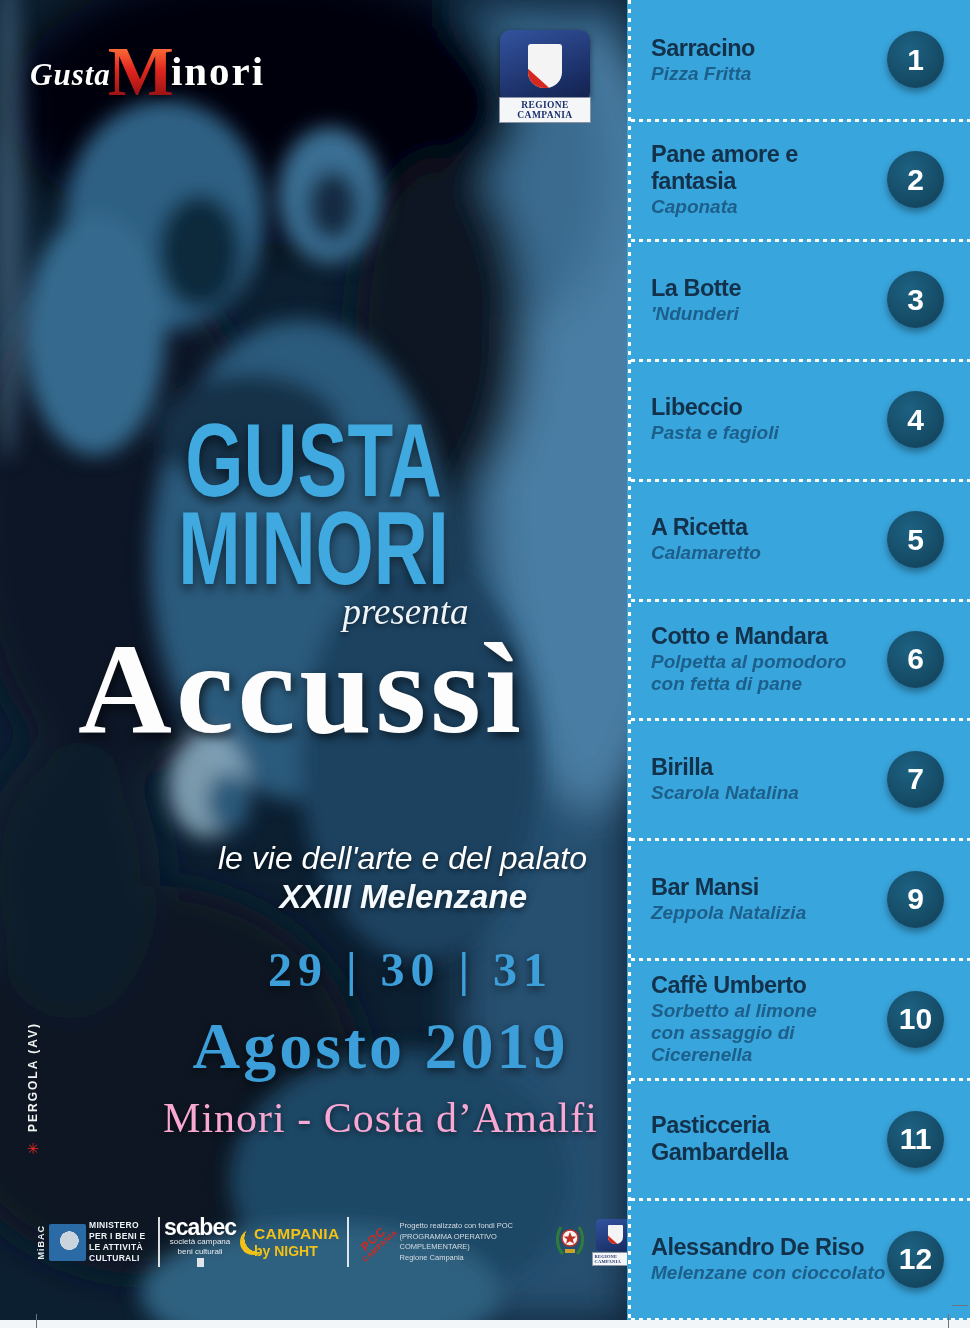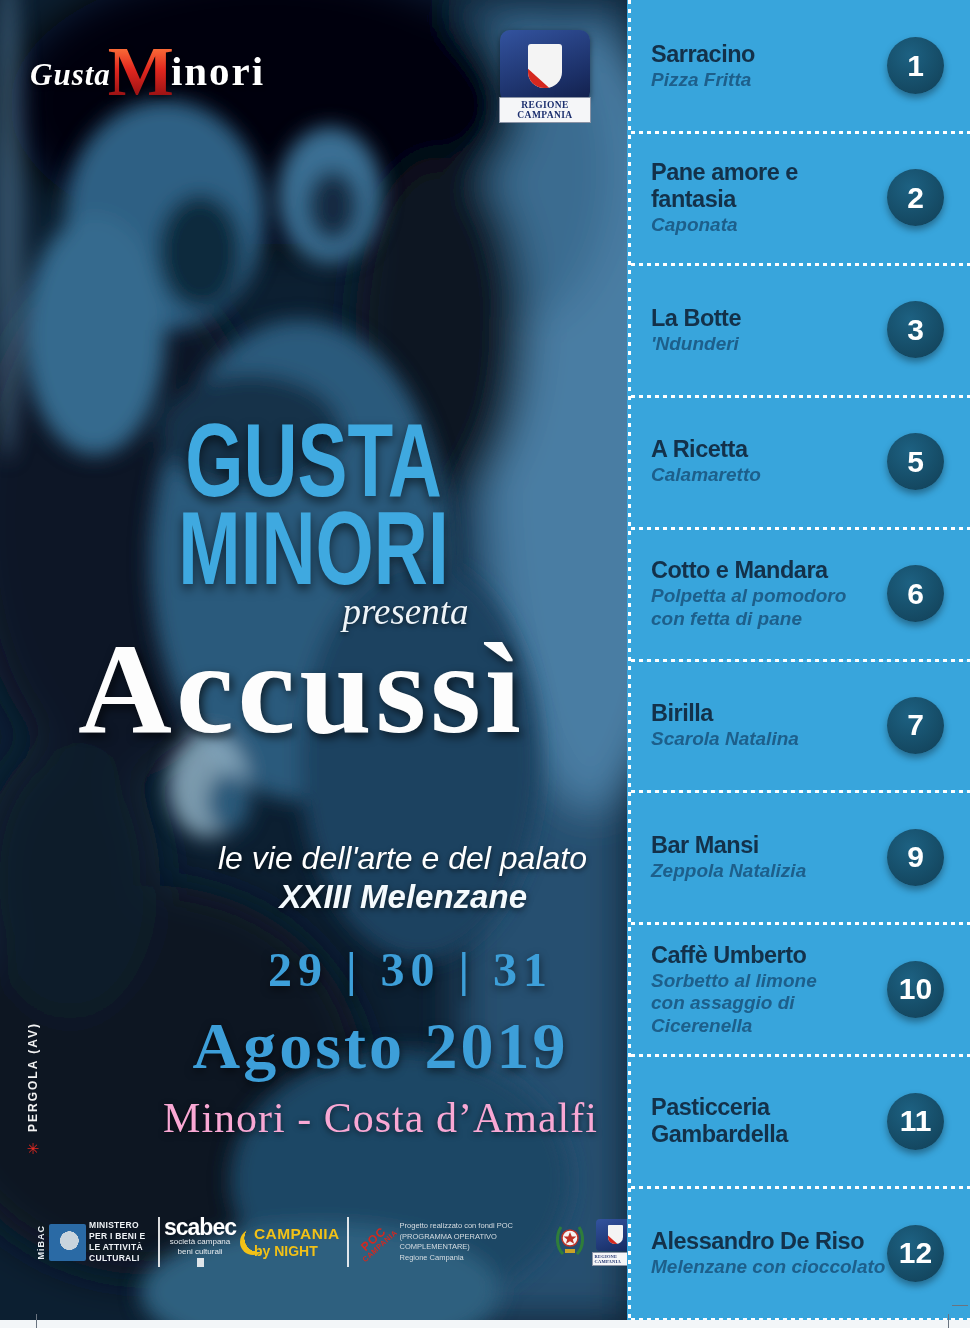--- a/index.html
+++ b/index.html
@@ -291,20 +291,29 @@
   <div class="v-item">
     <div class="v-text">
       <div class="v-name">La Botte</div>
       <div class="v-dish">'Ndunderi</div>
     </div>
     <div class="v-num">
       <span>3</span>
     </div>
   </div>
 
+  <div class="v-item">
+    <div class="v-text">
+      <div class="v-name">Libeccio</div>
+      <div class="v-dish">Pasta e fagioli</div>
+    </div>
+    <div class="v-num">
+      <span>4</span>
+    </div>
+  </div>
 
   <div class="v-item">
     <div class="v-text">
       <div class="v-name">A Ricetta</div>
       <div class="v-dish">Calamaretto</div>
     </div>
     <div class="v-num">
       <span>5</span>
     </div>
   </div>

